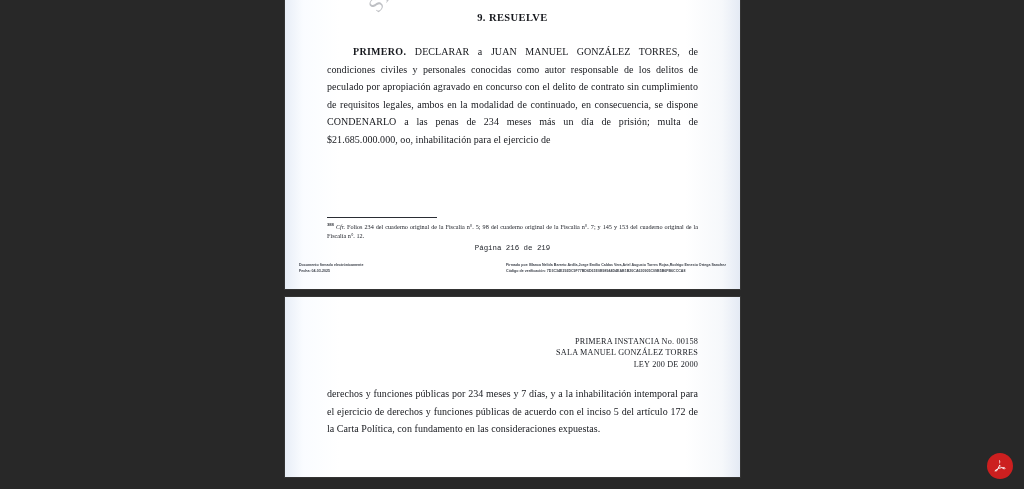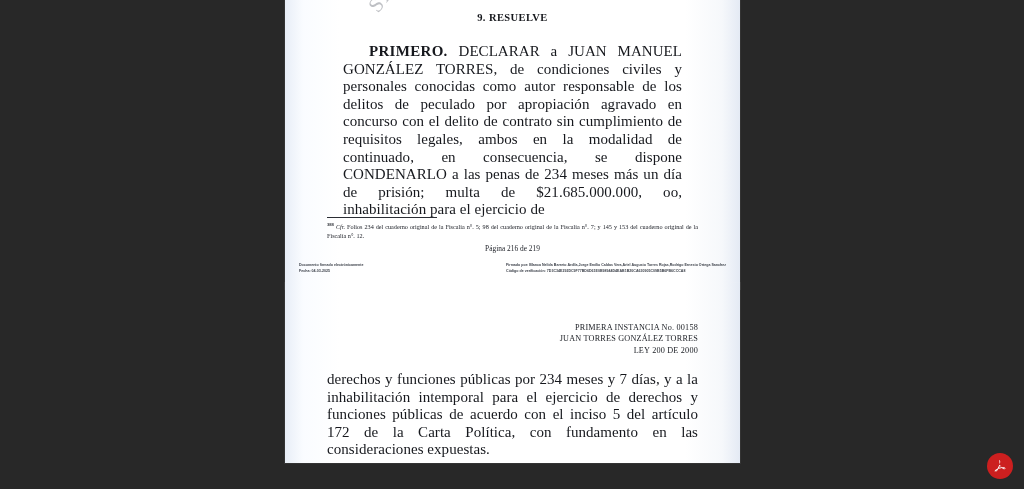--- a/index.html
+++ b/index.html
@@ -22,26 +22,26 @@
     left: 285px;
     width: 455px;
     background: #ffffff;
     background-image:
       linear-gradient(90deg, #e8eef7 0%, #fafcff 4%, #ffffff 12%, #ffffff 88%, #f6f8fb 96%, #e4eaf4 100%),
       linear-gradient(180deg, #eef3fa 0%, #ffffff 6%, #ffffff 94%, #f2f5fa 100%);
     overflow: hidden;
     box-shadow: 0 0 0 1px rgba(255,255,255,0.06);
   }
   #page-1 { top: 0px;   height: 289px; }
-  #page-2 { top: 283px; height: 180px; }
+  #page-2 { top: 297px; height: 180px; }
 
   .page-inner {
     position: relative;
     width: 100%; height: 100%;
-    padding: 0 58px;
+    padding: 0 42px;
   }
 
   
   .watermark {
     position: absolute;
     left: 78px; top: 2px;
     transform: rotate(-52deg);
     transform-origin: left top;
     font-family: "Liberation Serif", serif;
     font-size: 21px;
@@ -58,21 +58,21 @@
     text-align: center;
     font-weight: bold;
     font-size: 10.5px;
     letter-spacing: 0.4px;
     color: #15171c;
     margin: 12px 0 0 0;
     font-family: "Liberation Serif", serif;
   }
   .doc-para {
     text-align: justify;
-    font-size: 15px;
+    font-size: 10px;
     line-height: 17.6px;
     color: #16181d;
     margin: 0;
     font-family: "Liberation Serif", serif;
     letter-spacing: 0.05px;
   }
   #para-primero { margin-top: 20px; text-indent: 26px; }
   .lead-word { font-weight: bold; letter-spacing: 0.3px; }
 
   
@@ -95,21 +95,21 @@
     font-weight: bold;
   }
   .footnote-cfr { font-style: italic; }
 
   .page-number {
     position: absolute;
     left: 0; right: 0; top: 232px;
     text-align: center;
     font-size: 7.4px;
     color: #1d2027;
-    font-family: Liberation Serif, serif;
+    font-family: Liberation Mono, monospace;
   }
 
   
   .esign {
     position: absolute;
     left: 14px; right: 14px; top: 250px;
     display: flex;
     justify-content: space-between;
     align-items: flex-start;
     font-family: "Liberation Sans", sans-serif;
@@ -179,21 +179,21 @@
       </div>
 
     </div>
   </div>
 
   <div class="page" id="page-2">
     <div class="page-inner">
 
       <div class="p2-header">
         <div>PRIMERA INSTANCIA No. 00158</div>
-        <div>JUAN TORRES GONZÁLEZ TORRES</div>
+        <div>SALA MANUEL GONZÁLEZ TORRES</div>
         <div>LEY 200 DE 2000</div>
       </div>
 
       <div id="p2-body">
         <p class="doc-para">derechos y funciones públicas por 234 meses  y 7 días, y a la inhabilitación intemporal para el ejercicio de derechos y funciones públicas de acuerdo con el inciso 5 del artículo 172 de la Carta Política, con fundamento en las consideraciones expuestas.</p>
       </div>
 
     </div>
   </div>
 

